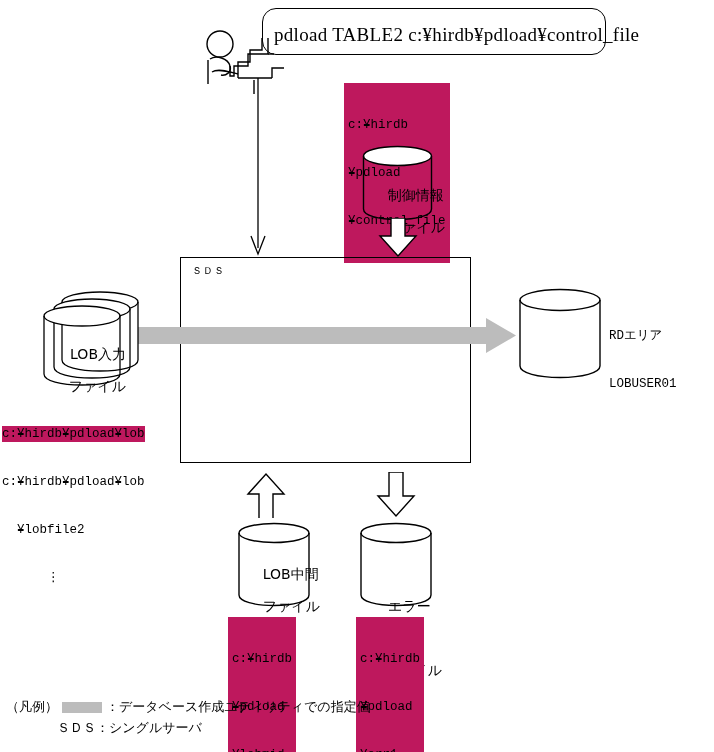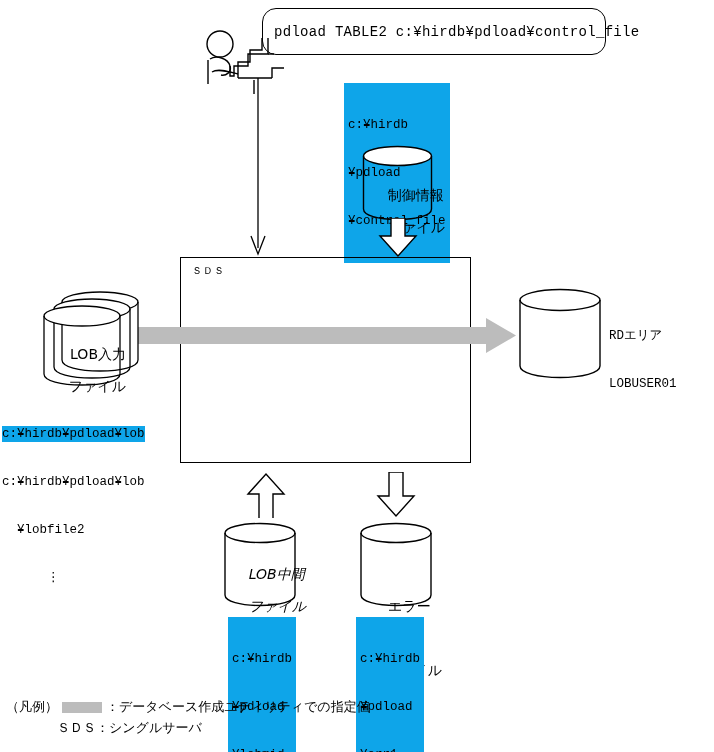--- a/index.html
+++ b/index.html
@@ -15,39 +15,39 @@
     color: #000000;
     overflow: hidden;
   }
   .stage {
     position: absolute;
     left: 0; top: 0;
     width: 714px;
     height: 752px;
   }
   .abs { position: absolute; }
-  .hl { background: #0ea5e9; }
+  .hl { background: #be185d; }
   .pathblock {
     font-family: "Liberation Mono", "DejaVu Sans Mono", monospace;
     font-size: 12.5px;
     line-height: 16px;
     white-space: pre;
   }
   .pathblock span { display: block; }
 
   
   .bubble {
     border: 1.5px solid #000;
     border-radius: 14px;
     background: #fff;
     box-sizing: border-box;
   }
   .bubble-text {
-    font-family: Liberation Mono, monospace;
-    font-size: 14px;
+    font-family: Liberation Serif, serif;
+    font-size: 19px;
     white-space: pre;
     letter-spacing: 0.3px;
   }
 
   
   .sdsbox {
     border: 1.5px solid #000;
     background: transparent;
     box-sizing: border-box;
   }
@@ -197,21 +197,21 @@
   </div>
 
   <svg class="abs" style="left:245px; top:472px;" width="42" height="46" viewBox="0 0 42 46">
     <path d="M14 46 L14 22 L3 22 L21 2 L39 22 L28 22 L28 46" fill="#fff" stroke="#000" stroke-width="1.4"></path>
   </svg>
 
   <svg class="abs" style="left:375px; top:472px;" width="42" height="46" viewBox="0 0 42 46">
     <path d="M14 0 L14 24 L3 24 L21 44 L39 24 L28 24 L28 0 Z" fill="#fff" stroke="#000" stroke-width="1.4"></path>
   </svg>
 
-  <div class="cyl" style="left:222px; top:522px; width:76px; height:86px;font-style:italic;">
+  <div class="cyl" style="left:236px; top:522px; width:76px; height:86px;">
     <svg width="76" height="86" viewBox="0 0 76 86">
       <ellipse cx="38" cy="11" rx="35" ry="9.5" fill="#fff" stroke="#000" stroke-width="1.4"></ellipse>
       <path d="M3 11 L3 73" fill="none" stroke="#000" stroke-width="1.4"></path>
       <path d="M73 11 L73 73" fill="none" stroke="#000" stroke-width="1.4"></path>
       <path d="M3 73 C3 79.5, 18.5 83.5, 38 83.5 C57.5 83.5, 73 79.5, 73 73" fill="none" stroke="#000" stroke-width="1.4"></path>
     </svg>
     <div class="cyl-label" style="top:28px;">
       <span>LOB中間</span><br>
       <span>ファイル</span>
     </div>

